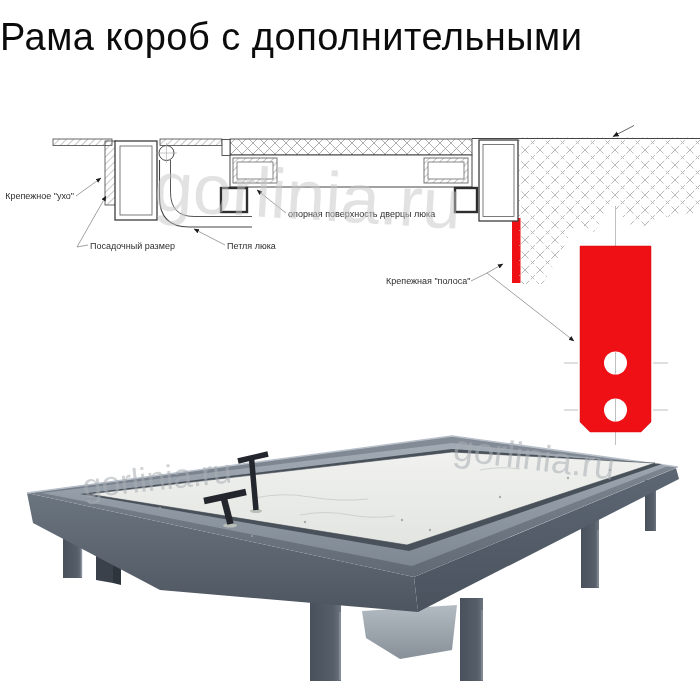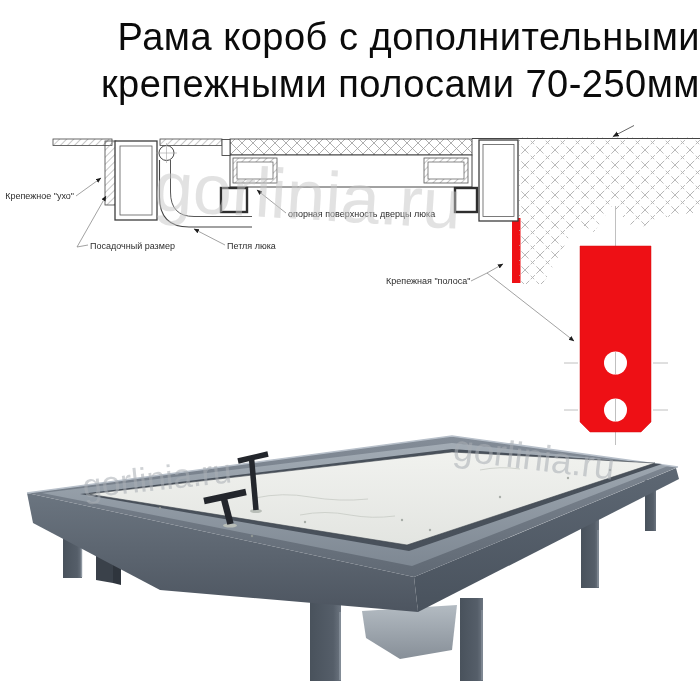--- a/index.html
+++ b/index.html
@@ -3,34 +3,33 @@
 <meta charset="utf-8">
 <style>
   html,body{margin:0;padding:0;}
   body{
     width:700px;height:700px;position:relative;overflow:hidden;
     background:#ffffff;
     font-family:"Liberation Sans","DejaVu Sans",sans-serif;
   }
   .title{
     position:absolute;left:0;top:14px;width:700px;
-    text-align:right;color:#0b0b0b;
+    text-align:left;color:#0b0b0b;
     font-size:38px;line-height:47px;font-weight:500;letter-spacing:0.5px;
   }
   svg.drawing{position:absolute;left:0;top:125px;}
   svg.photo{position:absolute;left:0;top:428px;}
   text.lbl{font-size:9px;fill:#2d2d2d;font-family:"Liberation Sans","DejaVu Sans",sans-serif;}
   text.wm{font-family:"Liberation Sans","DejaVu Sans",sans-serif;font-weight:400;}
 </style>
 </head>
 <body>
 
 <div class="title">
   <div>Рама короб с дополнительными</div>
-  <div>крепежными полосами 70-250мм</div>
 </div>
 
 <svg class="drawing" width="700" height="330" viewBox="0 125 700 330">
   <defs>
     <pattern id="hd" width="5" height="5" patternUnits="userSpaceOnUse" patternTransform="rotate(45)">
       <line x1="0" y1="0" x2="0" y2="5" stroke="#8f8f8f" stroke-width="1"></line>
     </pattern>
     <pattern id="hx" width="11" height="11" patternUnits="userSpaceOnUse">
       <path d="M0,11 L11,0 M0,0 L11,11" stroke="#9b9b9b" stroke-width="0.8" fill="none"></path>
     </pattern>

